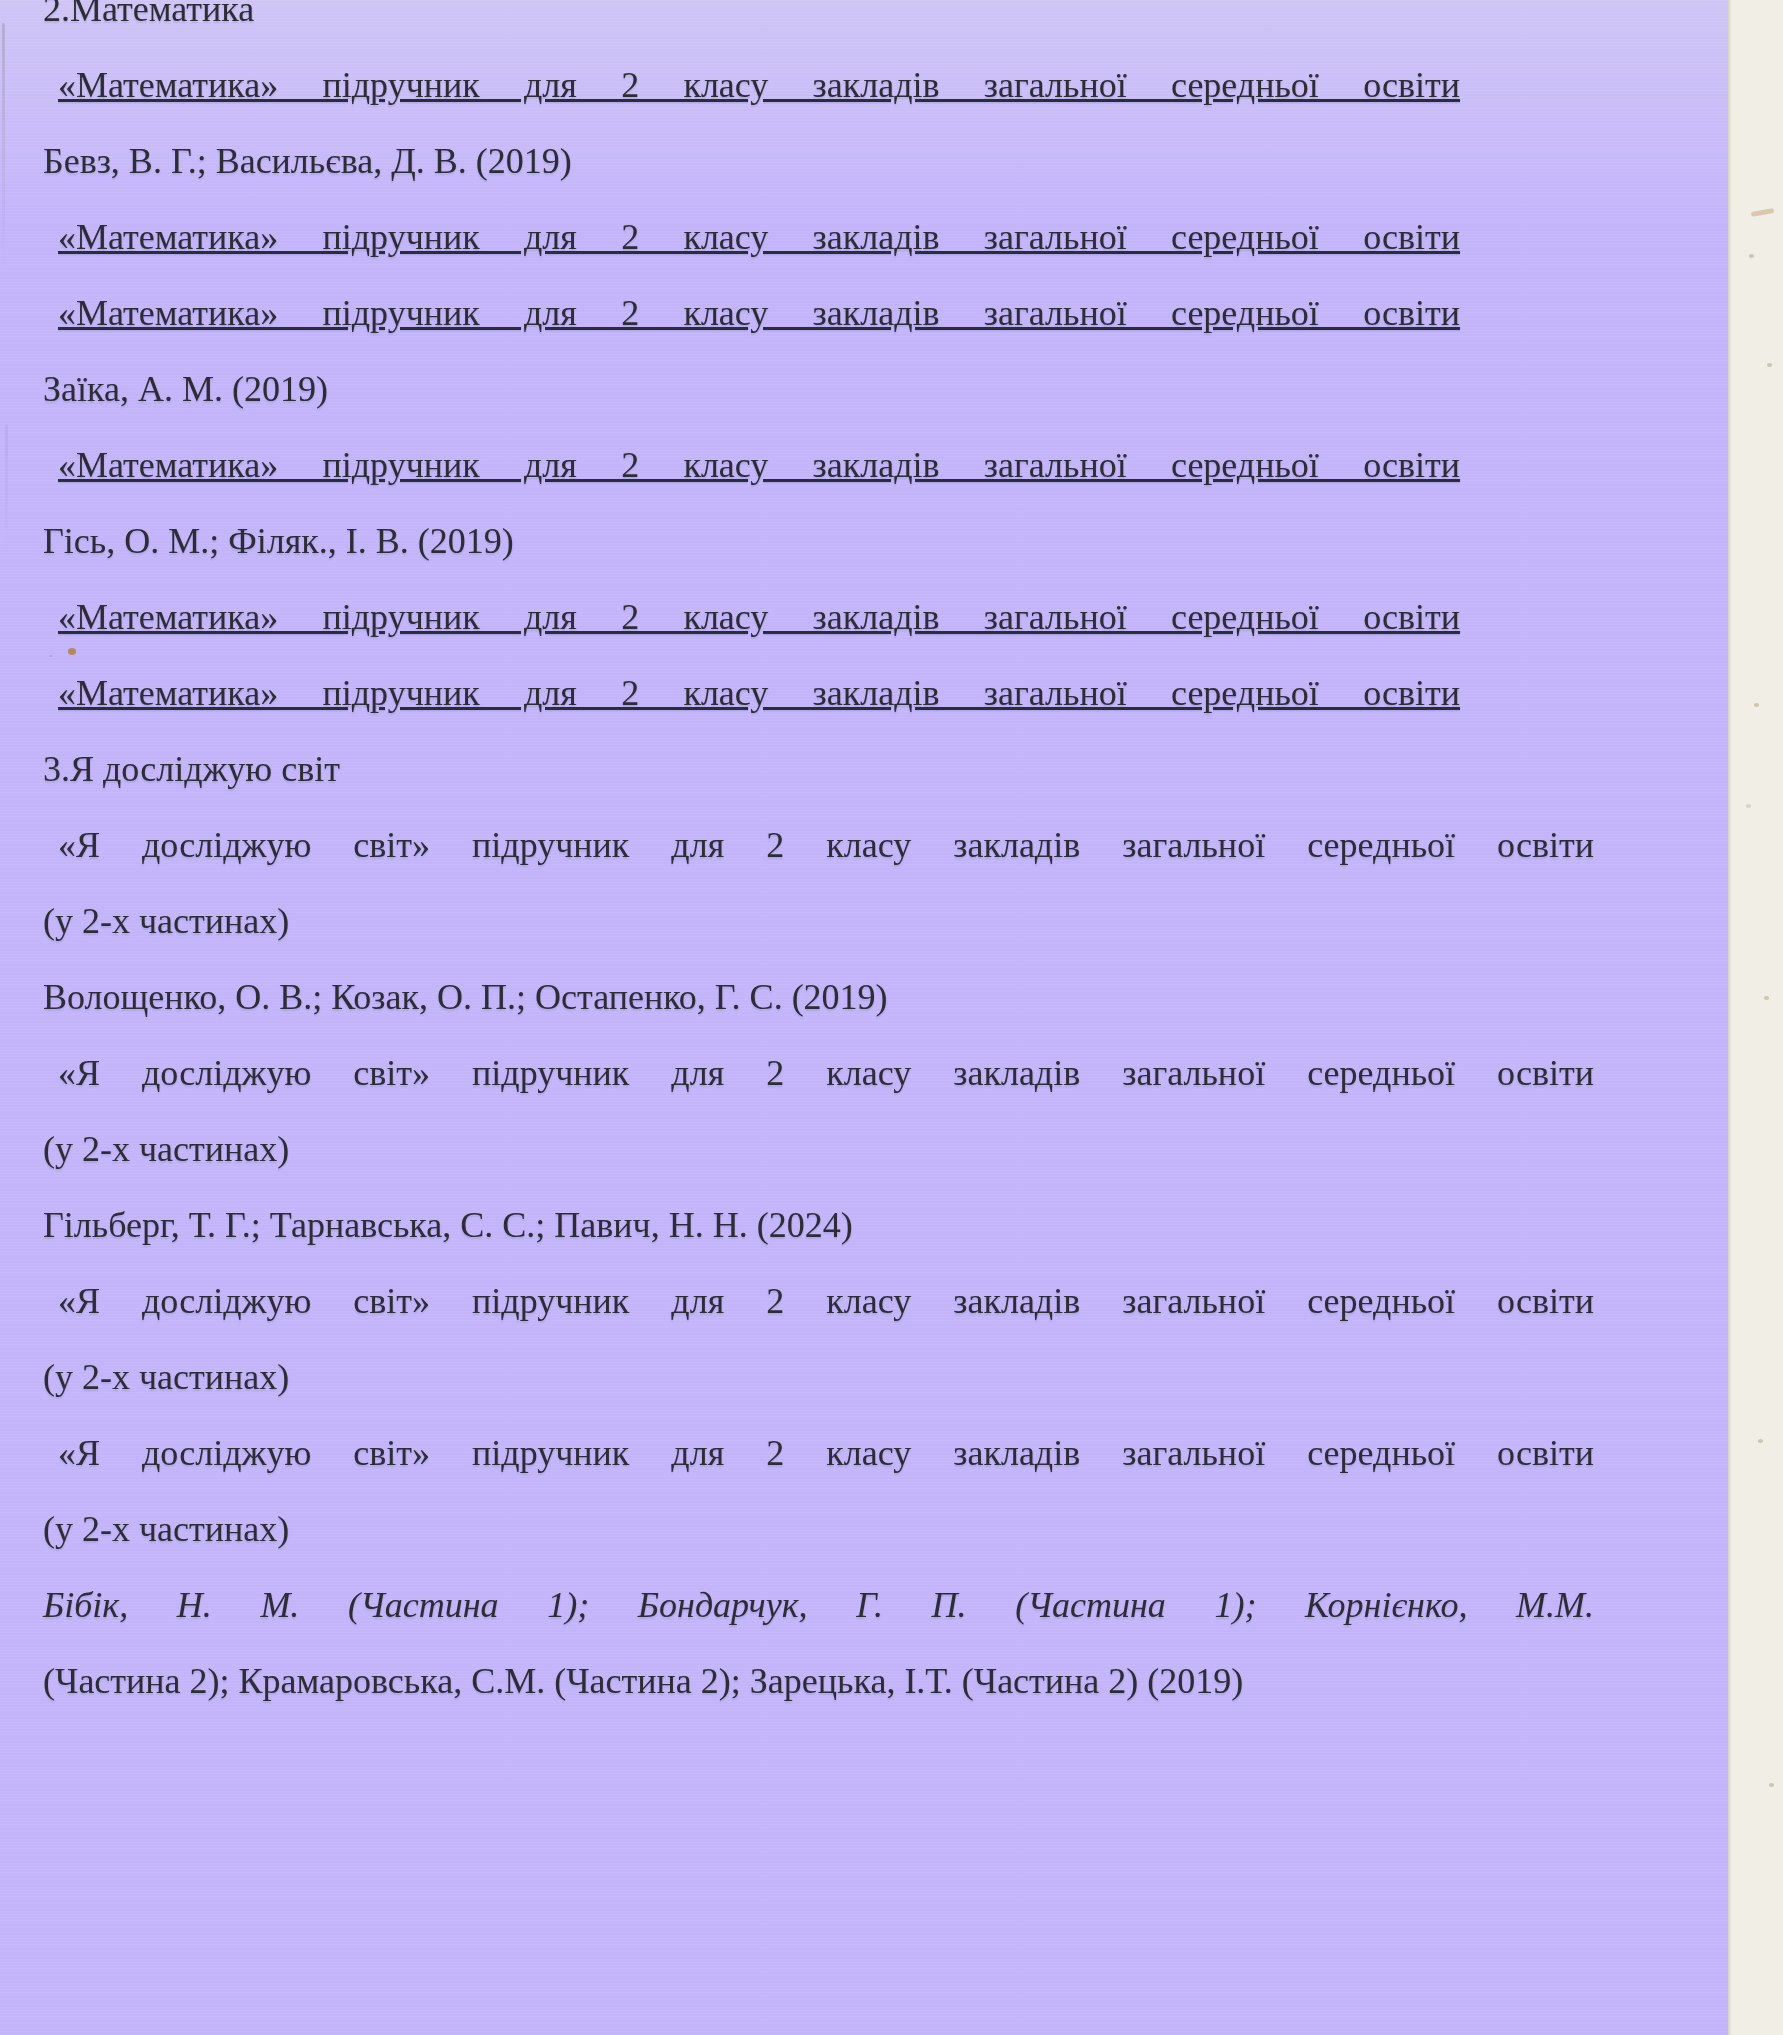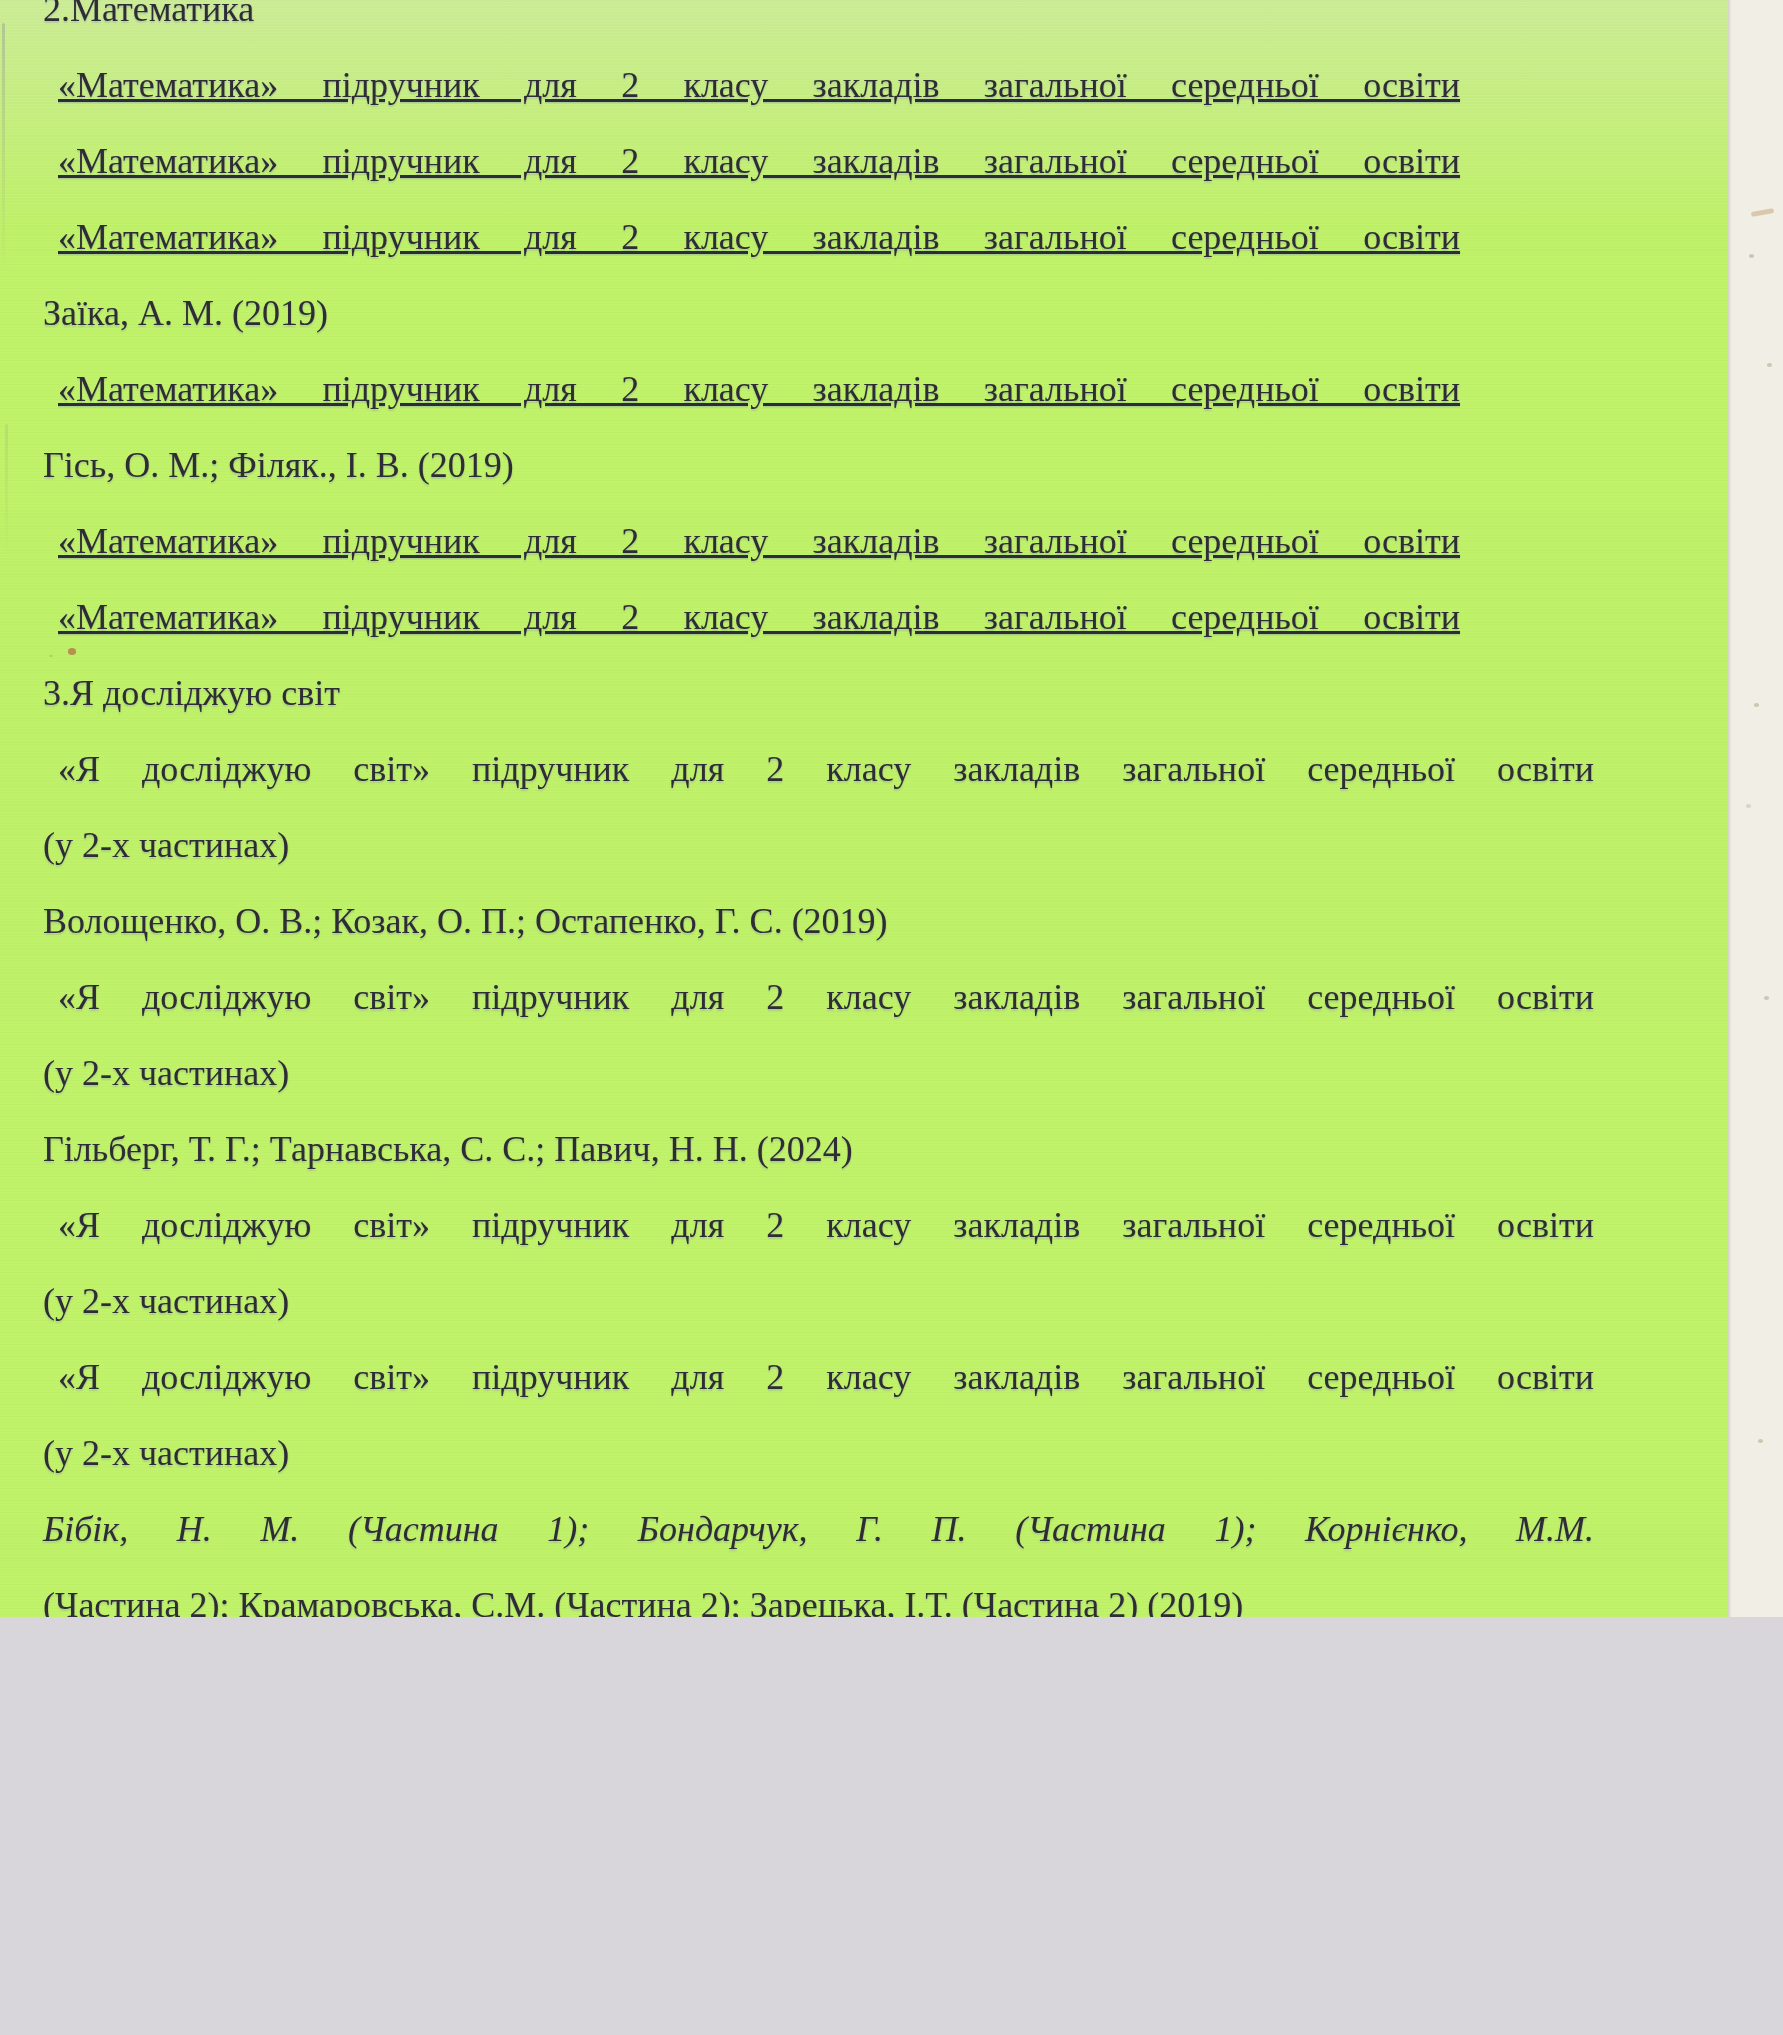--- a/index.html
+++ b/index.html
@@ -1,19 +1,19 @@
 <!DOCTYPE html>
 <html style="font-size:12px"><head>
 <meta charset="utf-8">
 <style>
   html,body{margin:0;padding:0;background:#d8d6da;}
   .page{
     position:relative;
-    width:1784px;height:1617px;
-    background:#bef264;
+    width:1784px;height:2035px;
+    background:#c4b5fd;
     overflow:hidden;
     font-family:"Liberation Serif","DejaVu Serif",serif;
   }
   
   .page::before{
     content:"";position:absolute;inset:0;pointer-events:none;
     background:
       repeating-linear-gradient(0deg, rgba(255,255,255,0.04) 0 1.5px, rgba(180,178,190,0.05) 1.5px 3px),
       linear-gradient(180deg, rgba(230,228,236,0.35), rgba(238,236,242,0) 227px);
   }
@@ -68,20 +68,21 @@
   .ss-6{left:1769px;top:1783px;}
   .ss-7{left:1746px;top:804px;opacity:.35;}
 </style>
 </head>
 <body>
 
 <div class="page">
   <div class="text-block" id="lines-container">
       <div class="line heading">2.Математика</div>
       <div class="line title-math">«Математика» підручник для 2 класу закладів загальної середньої освіти</div>
+      <div class="line plain">Бевз, В. Г.; Васильєва, Д. В. (2019)</div>
       <div class="line title-math">«Математика» підручник для 2 класу закладів загальної середньої освіти</div>
       <div class="line title-math">«Математика» підручник для 2 класу закладів загальної середньої освіти</div>
       <div class="line plain">Заїка, А. М. (2019)</div>
       <div class="line title-math">«Математика» підручник для 2 класу закладів загальної середньої освіти</div>
       <div class="line plain">Гісь, О. М.; Філяк., І. В. (2019)</div>
       <div class="line title-math">«Математика» підручник для 2 класу закладів загальної середньої освіти</div>
       <div class="line title-math">«Математика» підручник для 2 класу закладів загальної середньої освіти</div>
       <div class="line heading">3.Я досліджую світ</div>
       <div class="line title-wide">«Я досліджую світ» підручник для 2 класу закладів загальної середньої освіти</div>
       <div class="line plain">(у 2-х частинах)</div>

